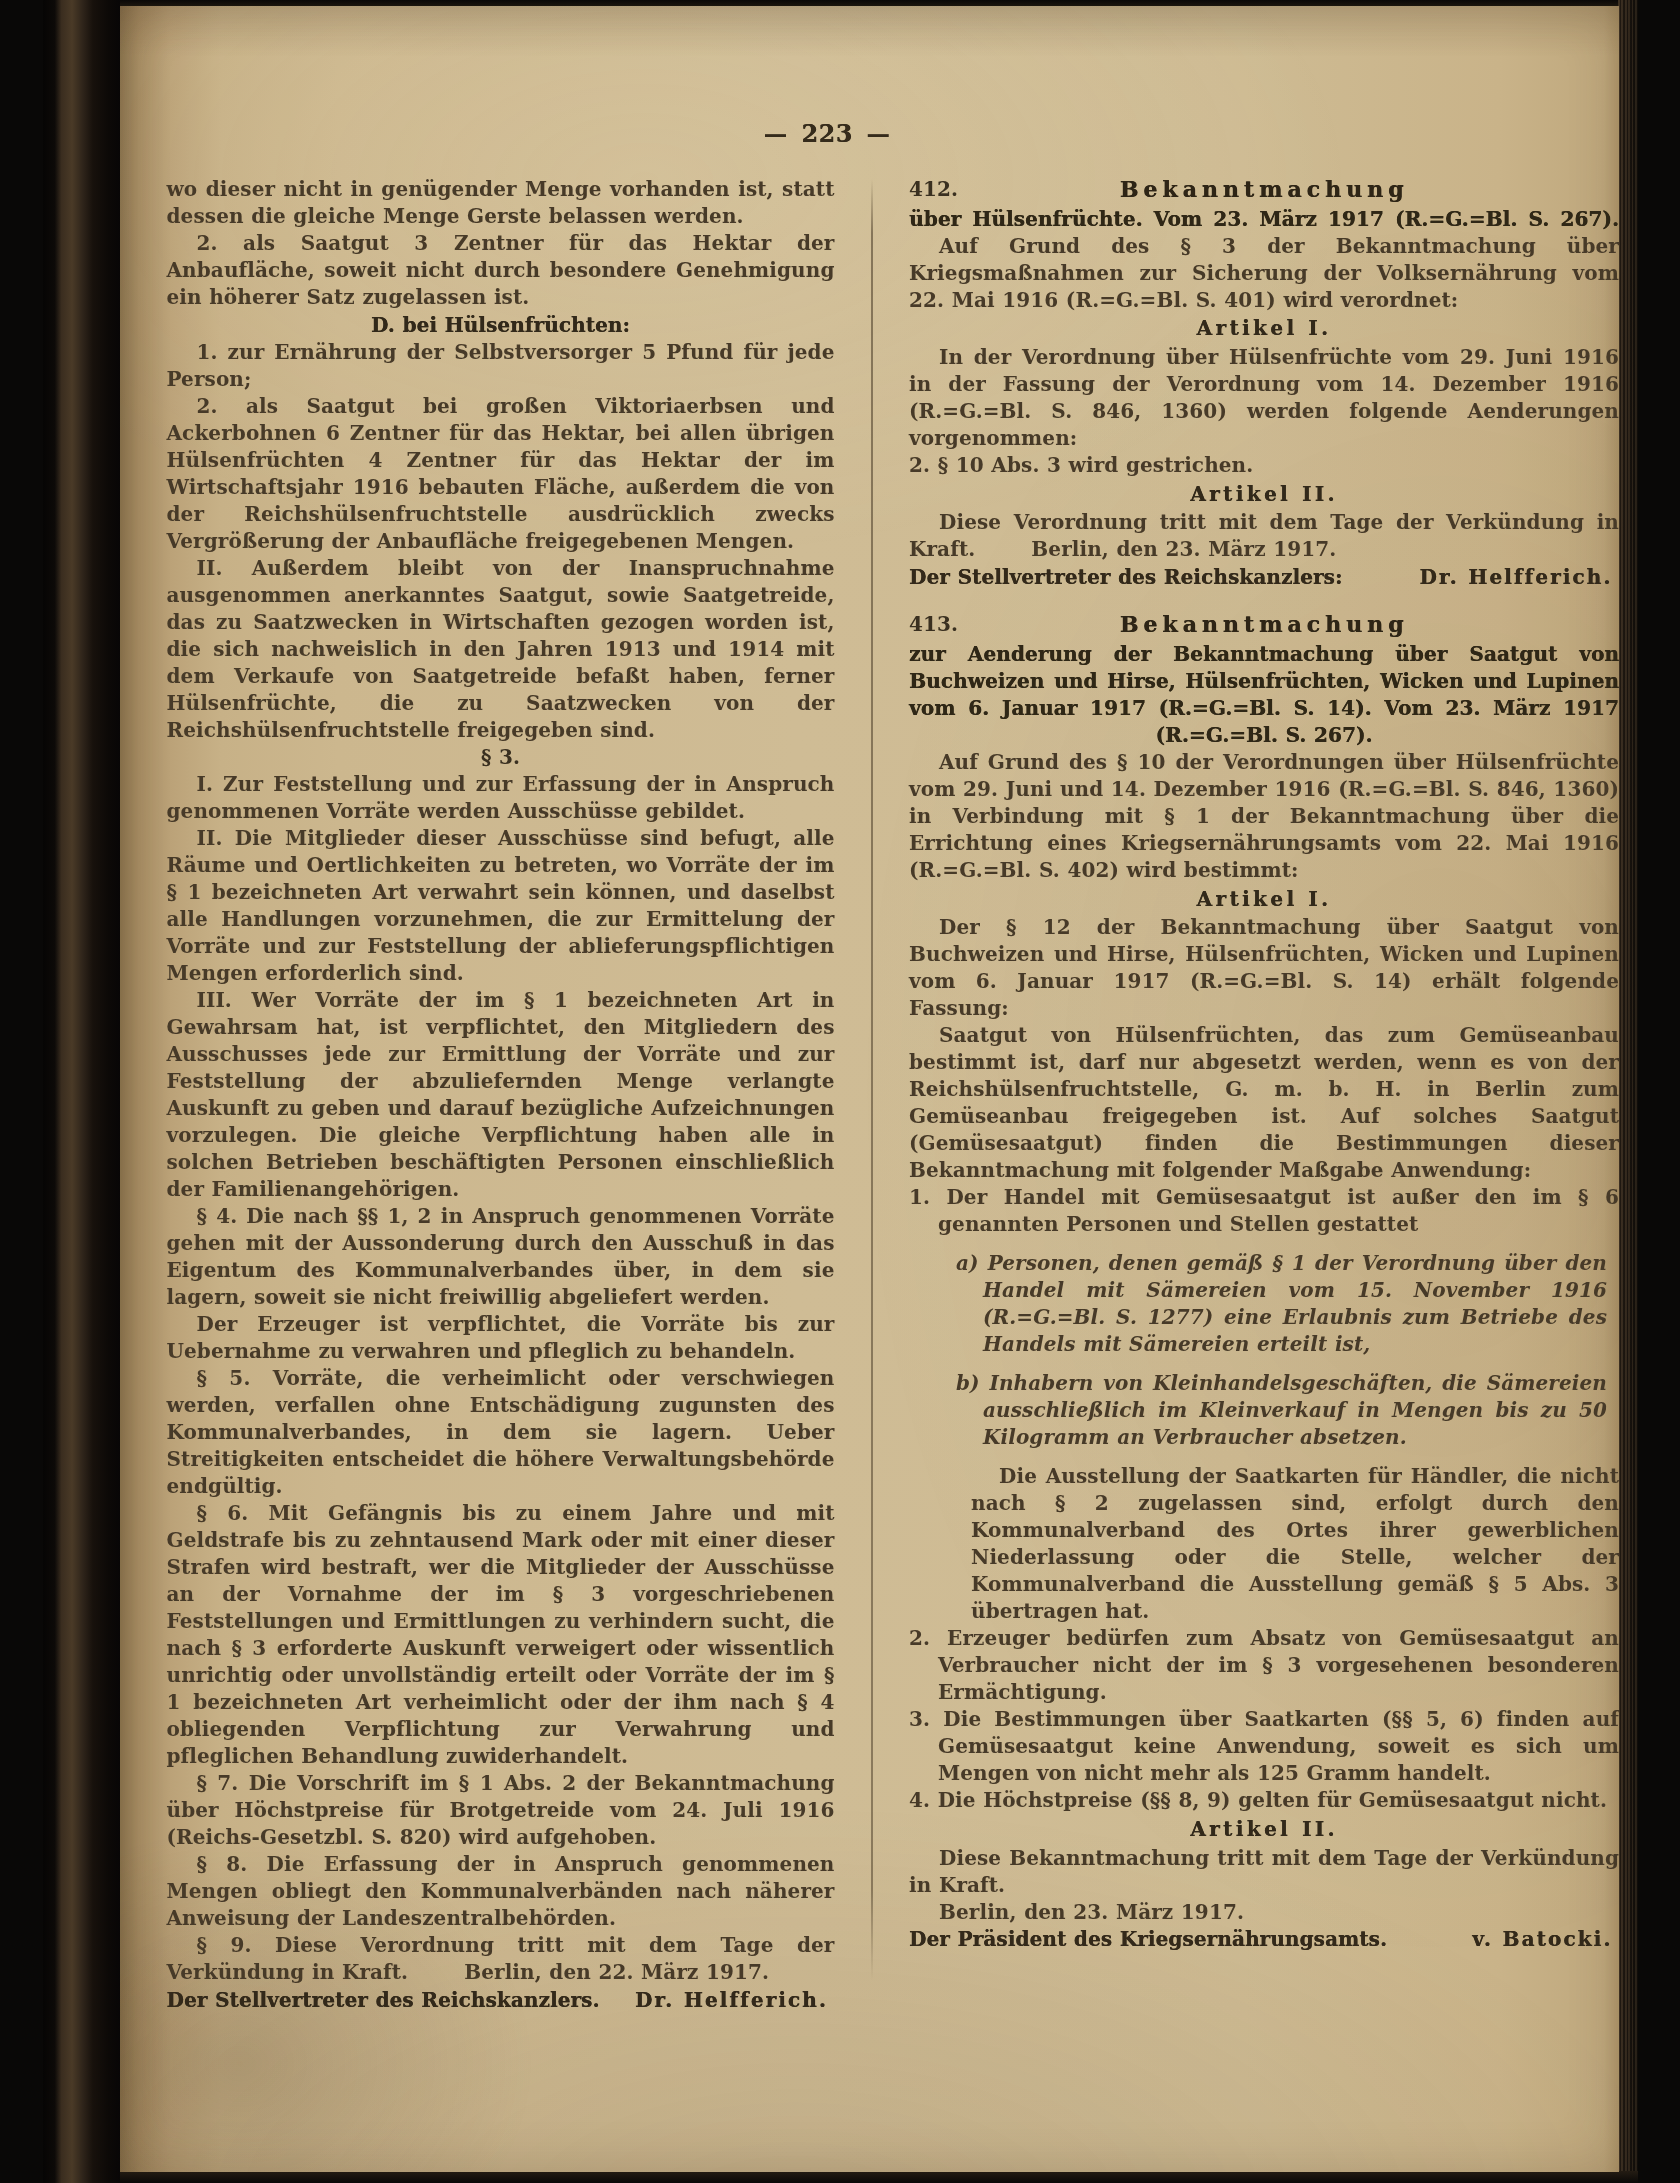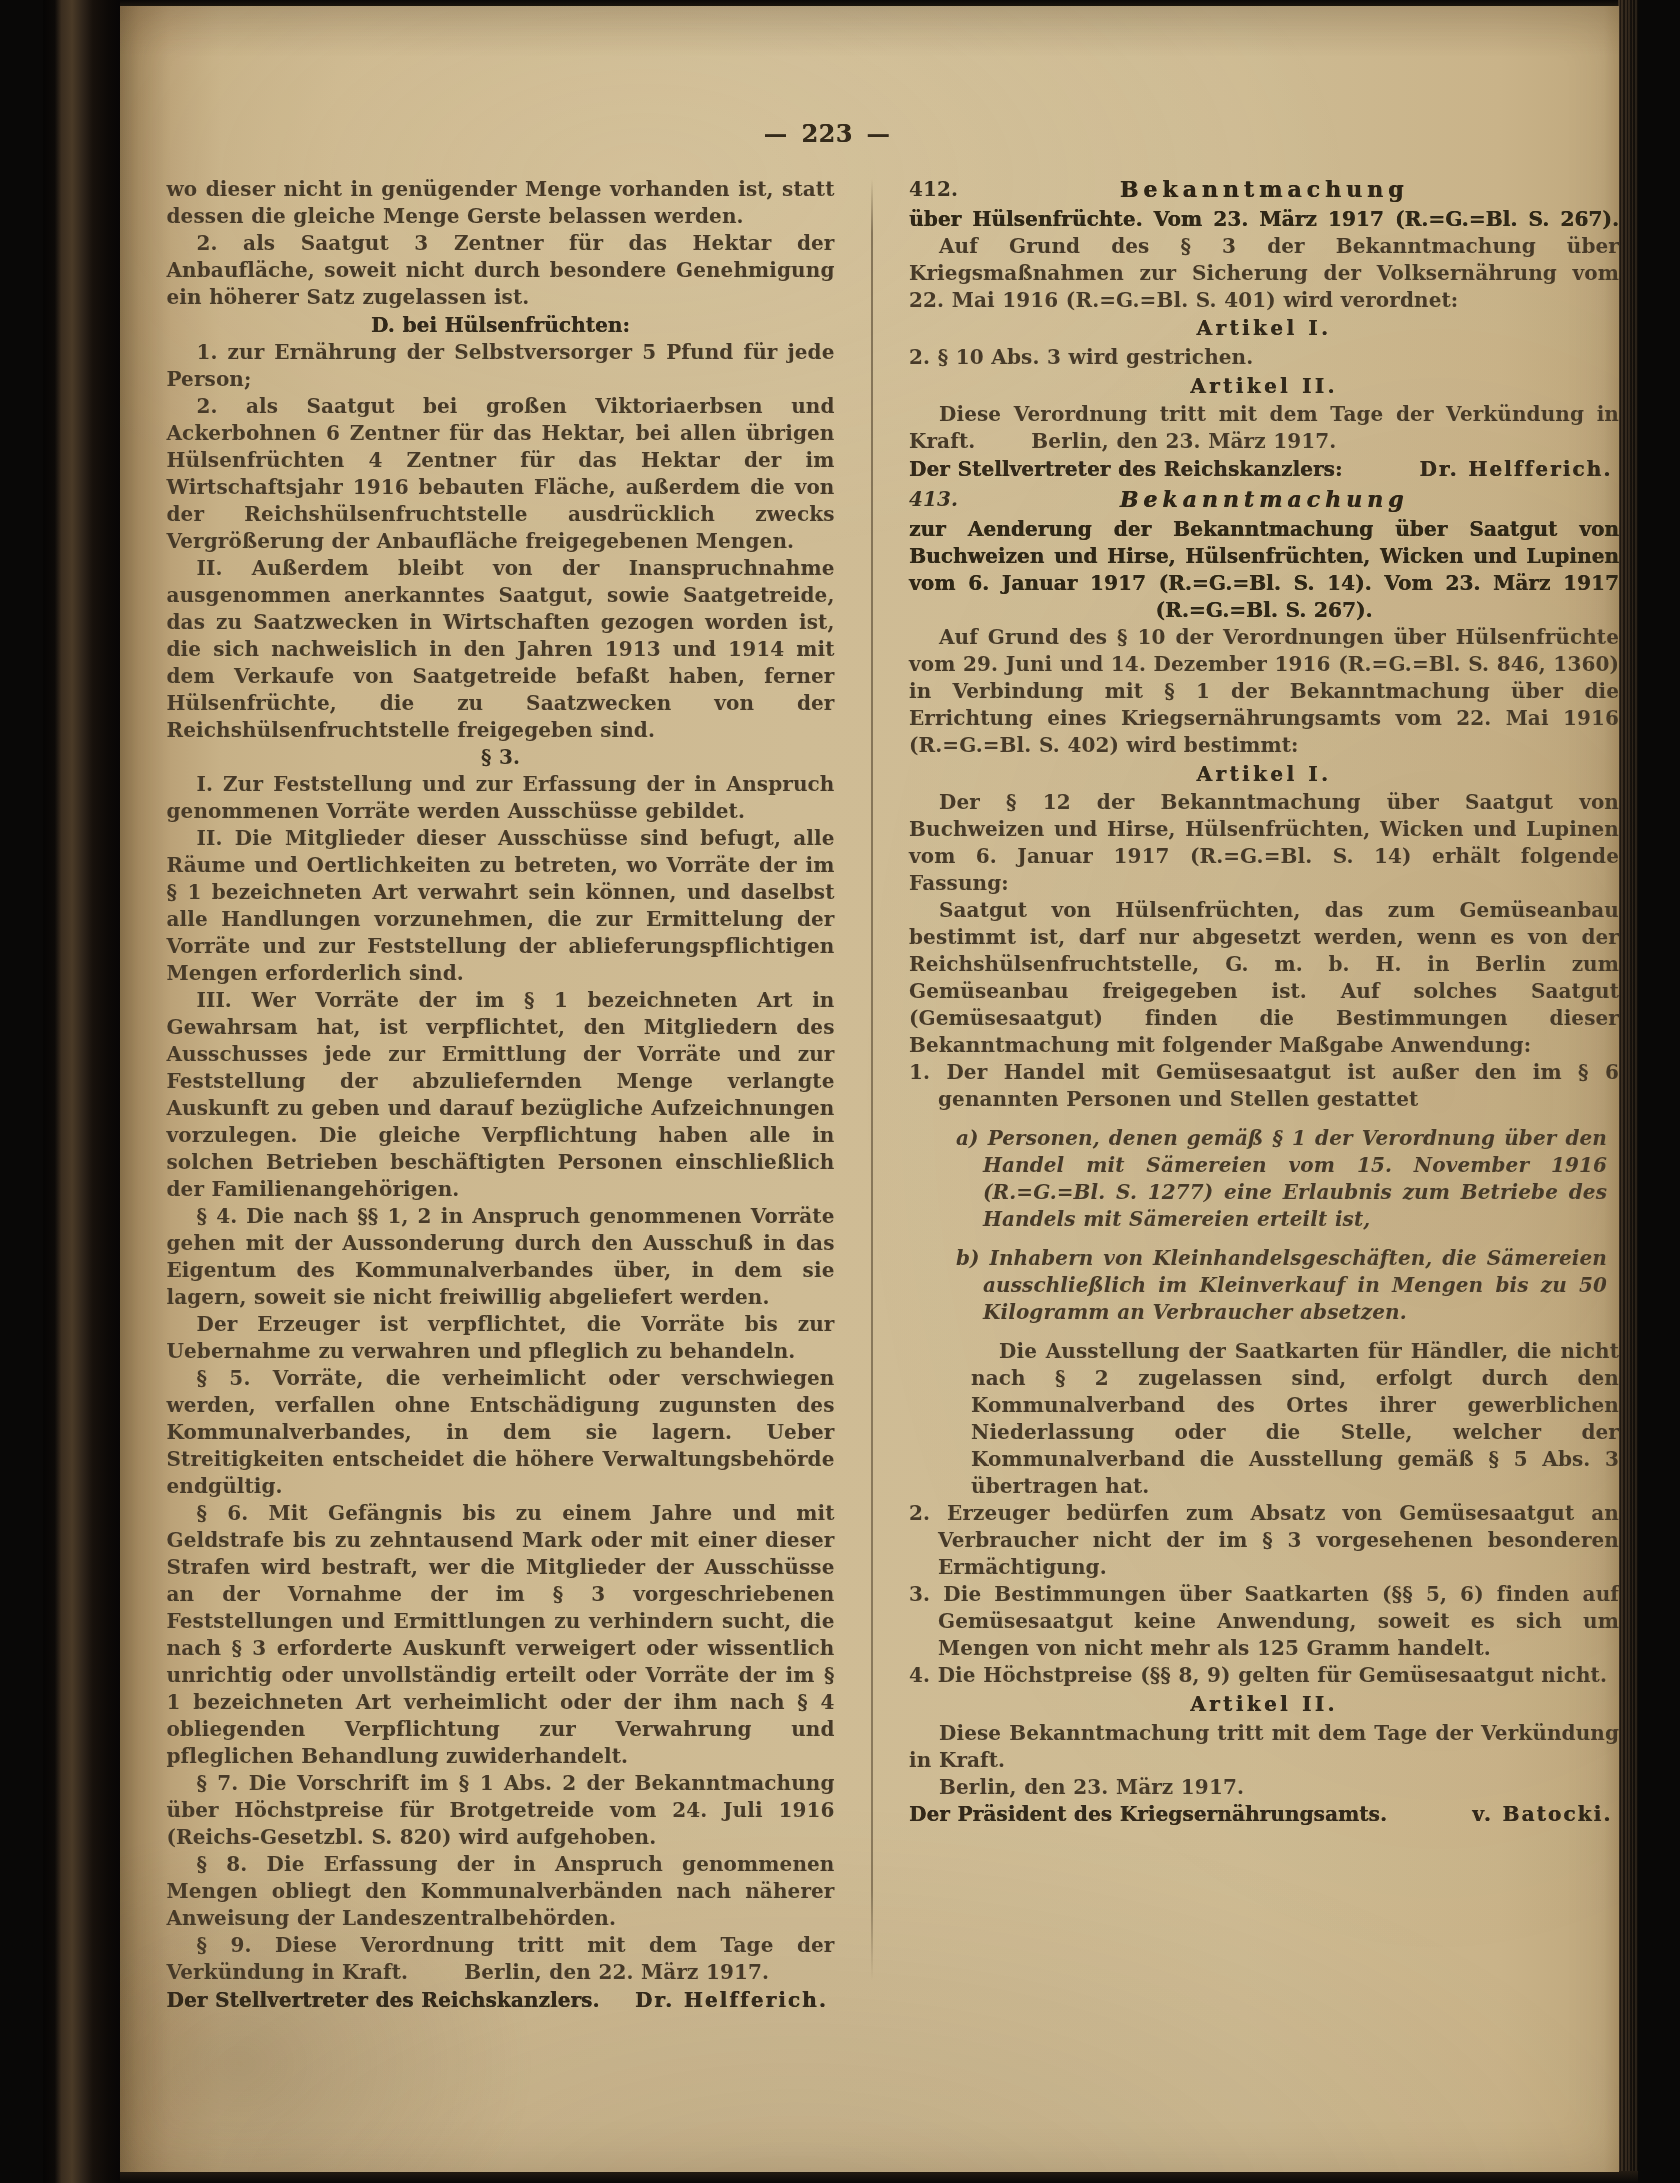--- a/index.html
+++ b/index.html
@@ -175,29 +175,30 @@
 
       <div class="col col-right">
 
         <div class="sec-head">
           <span class="sec-num">412.</span>
           <span class="sec-title">Bekanntmachung</span>
         </div>
         <p class="sub sub-justify">über Hülsenfrüchte. Vom 23. März 1917 (R.=G.=Bl. S. 267).</p>
         <p class="p">Auf Grund des § 3 der Bekanntmachung über Kriegsmaßnahmen zur Sicherung der Volksernährung vom 22. Mai 1916 (R.=G.=Bl. S. 401) wird verordnet:</p>
         <div class="artikel">Artikel I.</div>
+        <p class="p">In der Verordnung über Hülsenfrüchte vom 29. Juni 1916 in der Fassung der Verordnung vom 14. Dezember 1916 (R.=G.=Bl. S. 846, 1360) werden folgende Aenderungen vorgenommen:</p>
         <p class="li">2. § 10 Abs. 3 wird gestrichen.</p>
         <div class="artikel">Artikel II.</div>
         <p class="p"><span>Diese Verordnung tritt mit dem Tage der Verkündung in Kraft.</span><span class="runon">Berlin, den 23. März 1917.</span></p>
         <div class="sig">
           <span class="sig-role">Der Stellvertreter des Reichskanzlers:</span>
           <span class="sig-name">Dr. Helfferich.</span>
         </div>
 
-        <div class="sec-head" style="margin-top:3px;font-style:italic;">
+        <div class="sec-head" style="margin-top:20px;">
           <span class="sec-num">413.</span>
           <span class="sec-title">Bekanntmachung</span>
         </div>
         <p class="sub sub-center-last">zur Aenderung der Bekanntmachung über Saatgut von Buchweizen und Hirse, Hülsenfrüchten, Wicken und Lupinen vom 6. Januar 1917 (R.=G.=Bl. S. 14). Vom 23. März 1917 (R.=G.=Bl. S. 267).</p>
         <p class="p">Auf Grund des § 10 der Verordnungen über Hülsenfrüchte vom 29. Juni und 14. Dezember 1916 (R.=G.=Bl. S. 846, 1360) in Verbindung mit § 1 der Bekanntmachung über die Errichtung eines Kriegsernährungsamts vom 22. Mai 1916 (R.=G.=Bl. S. 402) wird bestimmt:</p>
         <div class="artikel">Artikel I.</div>
         <p class="p">Der § 12 der Bekanntmachung über Saatgut von Buchweizen und Hirse, Hülsenfrüchten, Wicken und Lupinen vom 6. Januar 1917 (R.=G.=Bl. S. 14) erhält folgende Fassung:</p>
         <p class="p">Saatgut von Hülsenfrüchten, das zum Gemüseanbau bestimmt ist, darf nur abgesetzt werden, wenn es von der Reichshülsenfruchtstelle, G. m. b. H. in Berlin zum Gemüseanbau freigegeben ist. Auf solches Saatgut (Gemüsesaatgut) finden die Bestimmungen dieser Bekanntmachung mit folgender Maßgabe Anwendung:</p>
         <p class="li">1. Der Handel mit Gemüsesaatgut ist außer den im § 6 genannten Personen und Stellen gestattet</p>
         <p class="lia">a) Personen, denen gemäß § 1 der Verordnung über den Handel mit Sämereien vom 15. November 1916 (R.=G.=Bl. S. 1277) eine Erlaubnis zum Betriebe des Handels mit Sämereien erteilt ist,</p>

